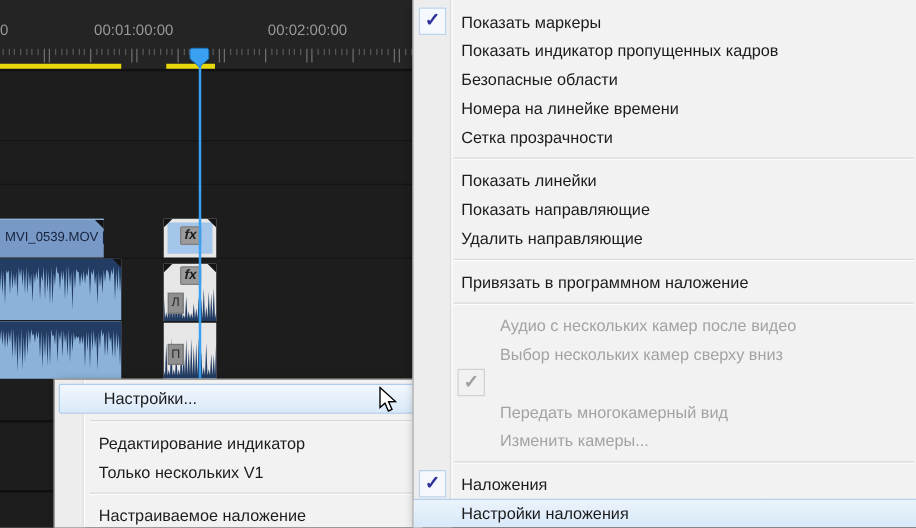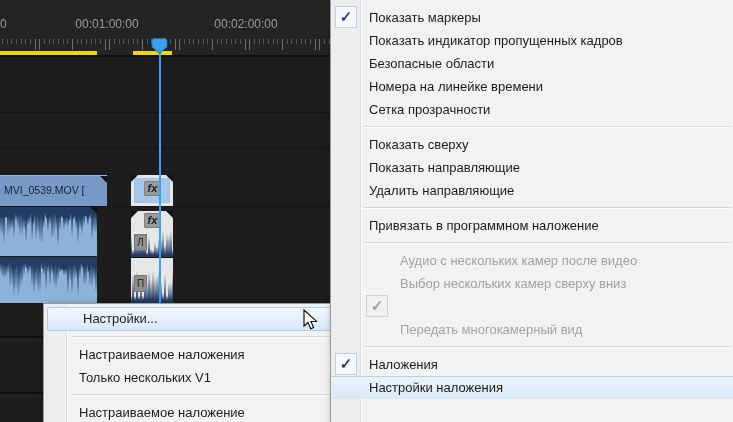--- a/index.html
+++ b/index.html
@@ -16,21 +16,21 @@
   #ticks { position:absolute; left:0; top:39px; width:733px; height:12px; }
   .tick { position:absolute; top:0; width:1px; background:#575757; }
   .tick.major { background:#6e6e6e; }
   #ruler-base { position:absolute; left:0; top:55px; width:733px; height:2px; background:#111; }
   .render-bar { position:absolute; top:51px; height:4px; }
 
   .track-divider { position:absolute; left:0; width:733px; height:1px; background:#141414; }
 
   
   .clip { position:absolute; }
-  #video-clip { left:0; top:175px; width:107px; height:31px; background:#7898c6;
+  #video-clip { left:0; top:175px; width:83px; height:31px; background:#7898c6;
                 border-top:1px solid #93b0d6; }
   #video-clip .clip-label { position:absolute; left:4px; top:8px; font-size:10.5px; color:#16233d;
                             white-space:nowrap; overflow:hidden; max-width:88px; }
   .fold-tr { position:absolute; top:0; right:0; width:0; height:0;
              border-left:7px solid transparent; border-top:7px solid #141414; }
   .fold-tl { position:absolute; top:0; left:0; width:0; height:0;
              border-right:7px solid transparent; border-top:7px solid #141414; }
 
   #audio-clip-1 { left:0; top:207px; width:97px; height:49px; background:#8cb2da; }
   #audio-clip-2 { left:0; top:257px; width:97px; height:46px; background:#8cb2da; }
@@ -237,55 +237,56 @@
   </div>
 
   <div class="menu" id="left-menu">
     <div class="gutter"></div>
     <div class="gutter-line"></div>
     <div class="menu-items">
         <div class="menu-item highlighted first"><span>Настройки...</span></div>
         <div class="menu-sep">
           <div class="line"></div>
         </div>
-        <div class="menu-item"><span>Настраиваемое наложения</span></div>
+        <div class="menu-item"><span>Редактирование индикатор</span></div>
         <div class="menu-item"><span>Только нескольких V1</span></div>
         <div class="menu-sep">
           <div class="line"></div>
         </div>
         <div class="menu-item"><span>Настраиваемое наложение</span></div>
       </div>
   </div>
 
   <div class="menu" id="right-menu">
     <div class="gutter"></div>
     <div class="gutter-line"></div>
     <div class="menu-items">
         <div class="menu-item"><span class="checkbox" style="top: 0px;">✓</span><span>Показать маркеры</span></div>
         <div class="menu-item"><span>Показать индикатор пропущенных кадров</span></div>
         <div class="menu-item"><span>Безопасные области</span></div>
         <div class="menu-item"><span>Номера на линейке времени</span></div>
         <div class="menu-item"><span>Сетка прозрачности</span></div>
         <div class="menu-sep">
           <div class="line"></div>
         </div>
-        <div class="menu-item"><span>Показать сверху</span></div>
+        <div class="menu-item"><span>Показать линейки</span></div>
         <div class="menu-item"><span>Показать направляющие</span></div>
         <div class="menu-item"><span>Удалить направляющие</span></div>
         <div class="menu-sep">
           <div class="line"></div>
         </div>
         <div class="menu-item"><span>Привязать в программном наложение</span></div>
         <div class="menu-sep">
           <div class="line"></div>
         </div>
         <div class="menu-item disabled"><span>Аудио с нескольких камер после видео</span></div>
         <div class="menu-item disabled"><span>Выбор нескольких камер сверху вниз</span></div>
         <div class="menu-item disabled"><span class="checkbox disabled" style="top: 0px;">✓</span></div>
         <div class="menu-item disabled"><span>Передать многокамерный вид</span></div>
+        <div class="menu-item disabled"><span>Изменить камеры...</span></div>
         <div class="menu-sep">
           <div class="line"></div>
         </div>
         <div class="menu-item"><span class="checkbox" style="top: 0px;">✓</span><span>Наложения</span></div>
         <div class="menu-item highlighted"><span>Настройки наложения</span></div>
       </div>
   </div>
 
   <svg id="cursor" width="20" height="22">
     <path d="M2,1 L2,17 L6,13.5 L8.7,19.8 L11.6,18.5 L8.9,12.4 L14.4,12.2 Z" fill="#ffffff" stroke="#000000" stroke-width="1.1"></path>

